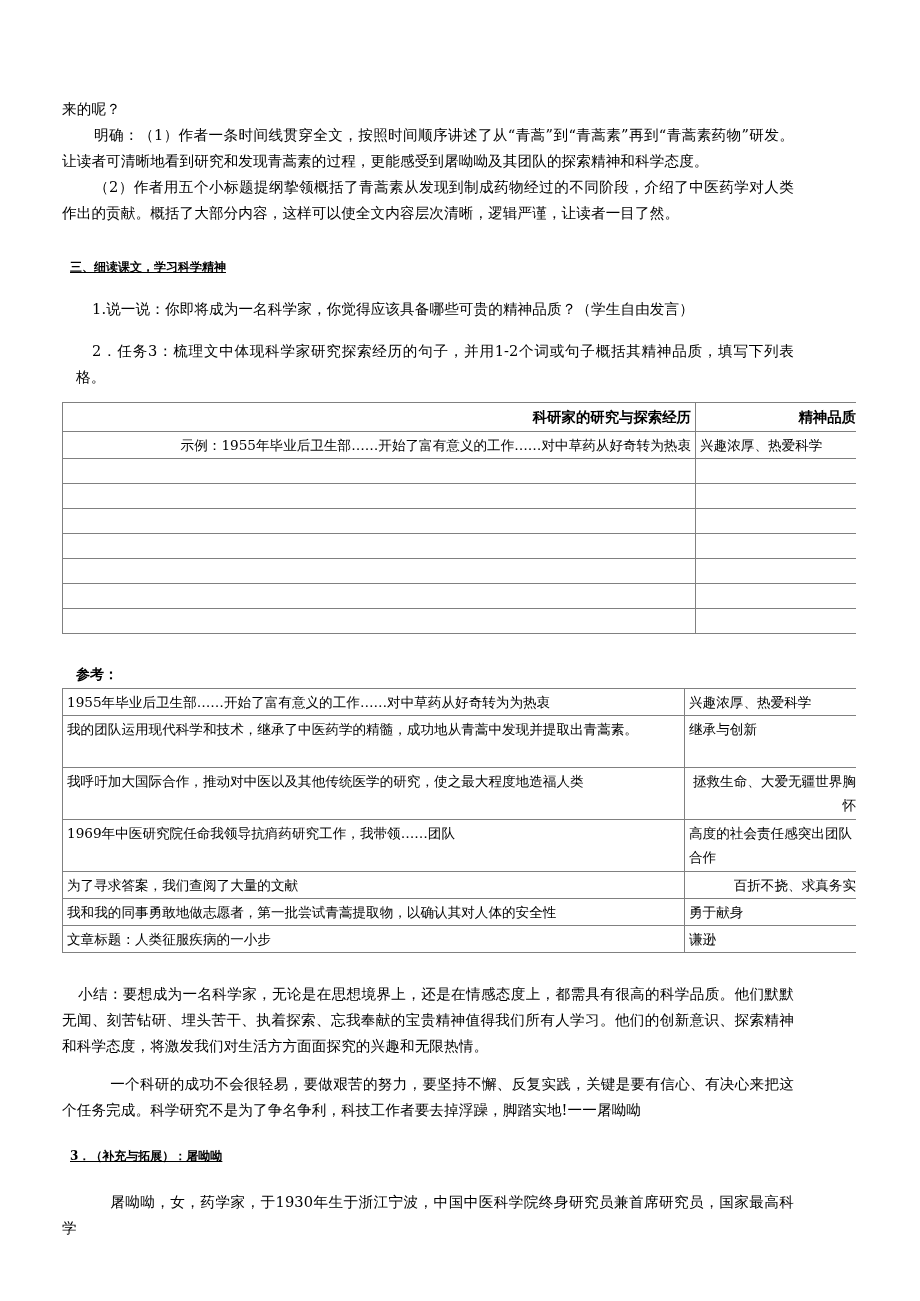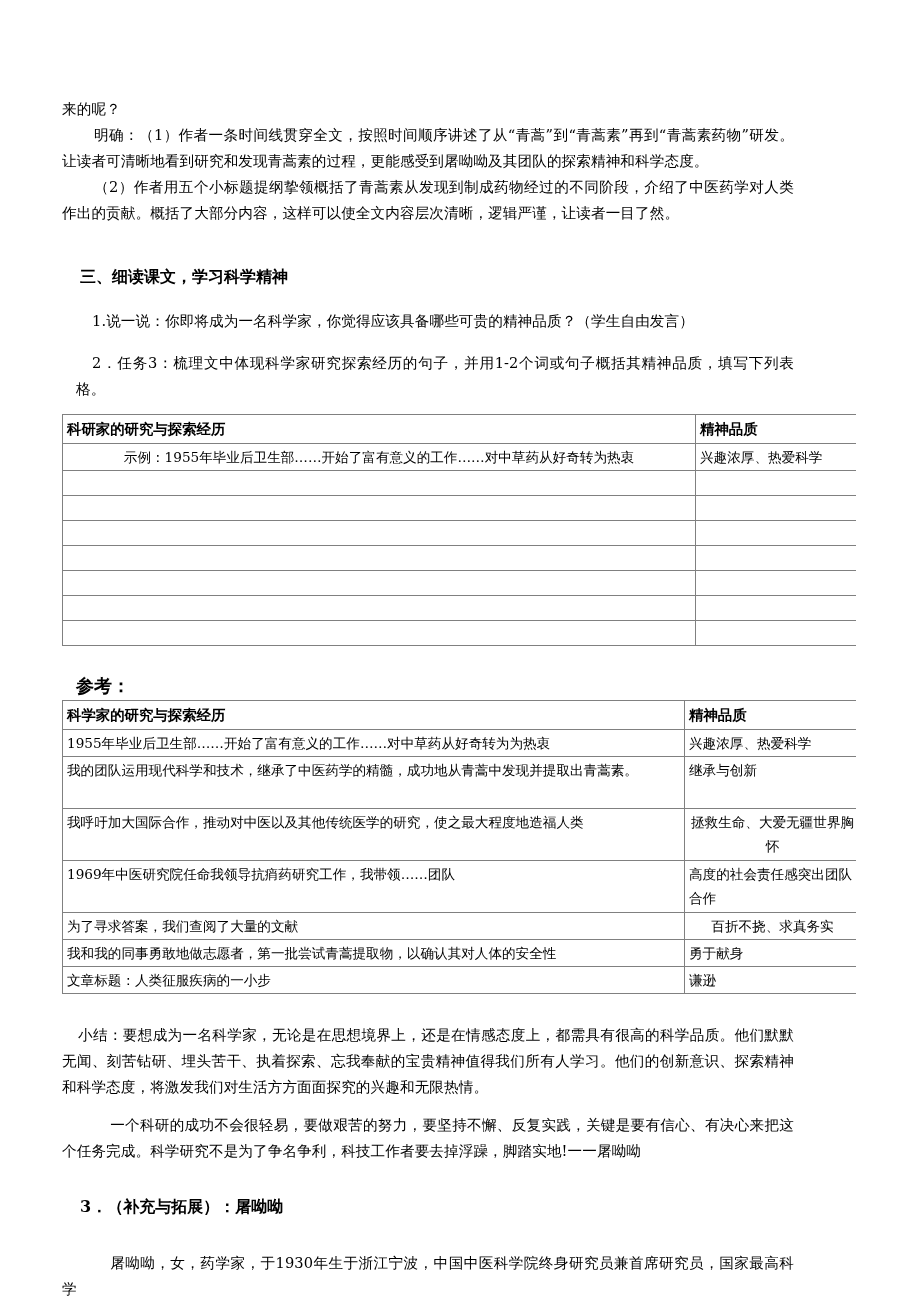--- a/index.html
+++ b/index.html
@@ -26,70 +26,71 @@
     text-align: justify;
     margin: 0;
     letter-spacing: 0.1px;
   }
   .indent-1 { text-indent: 1.1em; margin-top: 16px; }
   .indent-2 { text-indent: 2.2em; }
   .indent-3 { text-indent: 3.3em; }
   .pad-left-1 { padding-left: 14px; }
 
   .heading {
-    font-size: 16px;
+    font-size: 12px;
     font-weight: bold;
     line-height: 26px;
-    margin: 18px;
+    margin: 8px;
+    text-decoration: underline;
   }
   .spacer-sm { height: 12px; }
   .spacer-md { height: 20px; }
   .spacer-lg { height: 28px; }
 
   table.doc-table {
     border-collapse: collapse;
     width: 798px;
     table-layout: fixed;
     font-size: 13.6px;
     line-height: 24px;
   }
   table.doc-table td {
     border: 1px solid #808080;
     padding: 1px 4px;
     vertical-align: top;
     word-break: break-all;
   }
   table.doc-table td.th {
-    text-align: left;
+    text-align: right;
     font-weight: bold;
     font-size: 14.4px;
     padding: 2px 4px;
   }
   .t1-colA { width: 633px; }
   .t1-colB { width: 165px; }
   .t2-colA { width: 622px; }
   .t2-colB { width: 176px; }
 
-  .cell-center { text-align: center; }
+  .cell-center { text-align: right; }
   .cell-left { text-align: left; }
 
   .r-h   { height: 26px; }
   .r-ex  { height: 26px; }
   .r-empty { height: 25px; }
   .r-1   { height: 26px; }
   .r-2   { height: 52px; margin-top: 11px; }
   .r-3   { height: 52px; padding-left: 36px; }
   .r-4   { height: 52px; }
   .r-5   { height: 52px; }
   .r-6   { height: 26px; }
   .r-7   { height: 26px; }
   .r-8   { height: 26px; }
 
   .label-ref {
-    font-size: 18px;
+    font-size: 14px;
     font-weight: bold;
     line-height: 24px;
     margin: 0 0 2px 0;
     padding-left: 14px;
   }
 </style>
 </head>
 <body>
 
 <div class="page">
@@ -158,24 +159,20 @@
   <div class="spacer-lg"></div>
 
   <div class="label-ref">参考：</div>
 
   <table class="doc-table">
     <colgroup>
         <col class="t2-colA">
         <col class="t2-colB">
       </colgroup>
     <tbody>
-      <tr class="r-h">
-        <td class="th">科学家的研究与探索经历</td>
-        <td class="th">精神品质</td>
-      </tr>
       <tr class="r-1">
         <td class="cell-left">1955年毕业后卫生部……开始了富有意义的工作……对中草药从好奇转为为热衷</td>
         <td class="cell-left">兴趣浓厚、热爱科学</td>
       </tr>
       <tr class="r-2">
         <td class="cell-left">我的团队运用现代科学和技术，继承了中医药学的精髓，成功地从青蒿中发现并提取出青蒿素。</td>
         <td class="cell-left">继承与创新</td>
       </tr>
       <tr class="r-3">
         <td class="cell-left">我呼吁加大国际合作，推动对中医以及其他传统医学的研究，使之最大程度地造福人类</td>

